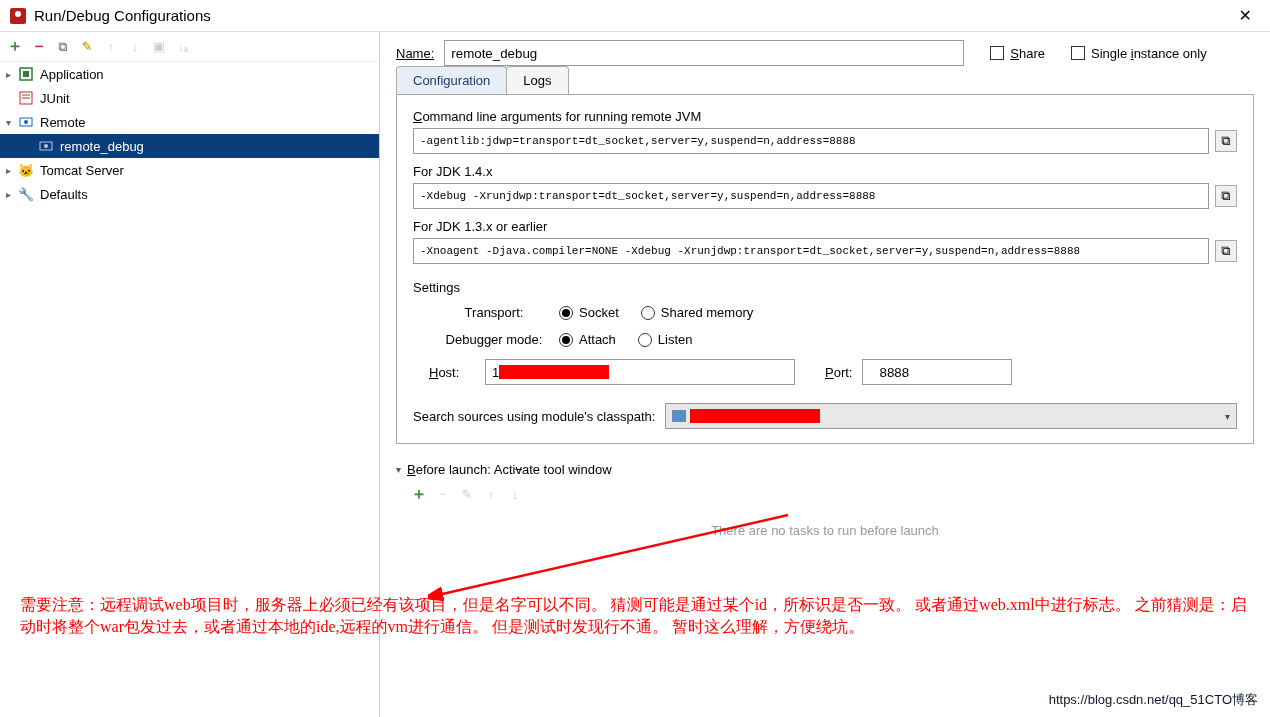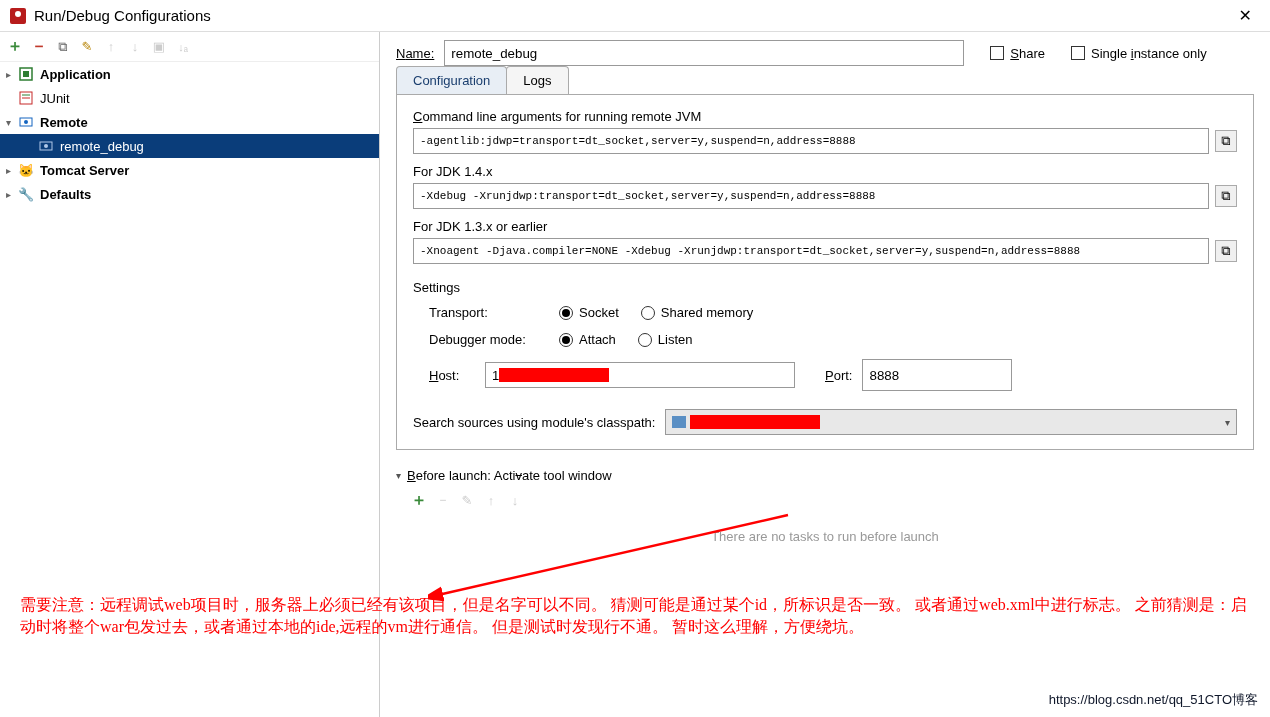--- a/index.html
+++ b/index.html
@@ -15,50 +15,50 @@
 .tool-btn { width: 18px; height: 18px; display: flex; align-items: center; justify-content: center; cursor: pointer; color: #888;}
 .tool-add { color: #3a8a3a; font-weight: bold; font-size: 16px;}
 .tool-remove { color: #c0392b; font-weight: bold; font-size: 16px;}
 .tool-copy { color: #666; }
 .tool-wrench { color: #b8860b; }
 .tree { flex: 1; overflow: auto; }
 .tree-item { display: flex; align-items: center; height: 24px; padding-left: 6px; cursor: pointer; }
 .tree-expand { width: 12px; color: #666; font-size: 10px; }
 .tree-icon { width: 16px; height: 16px; margin-right: 6px; display:inline-flex; align-items:center; justify-content:center;}
 .tree-label { white-space: nowrap; }
-.tree-bold { font-weight: bold; text-align: center; }
+.tree-bold { font-weight: normal; text-align: center; }
 .tree-child { padding-left: 38px; }
 .tree-selected { background: #0a3d7a; color: #fff; }
 .content { flex: 1; padding: 8px 16px; overflow: auto; position: relative; }
 .name-row { display: flex; align-items: center; gap: 10px; }
 .name-label { text-decoration: underline; text-decoration-color: #000; }
 .name-input { flex: 1; max-width: 520px; height: 26px; padding: 2px 6px; border: 1px solid #999; }
 .checkbox-group { display: flex; align-items: center; gap: 6px; margin-left: 16px;}
 .checkbox-box { width: 14px; height: 14px; border: 1px solid #333; background:#fff;}
 .underline-letter { text-decoration: underline; }
 .tabs { display: flex; border-bottom: 1px solid #aaa; }
 .tab { padding: 6px 16px; border: 1px solid #aaa; border-bottom: none; background: #f5f5f5; cursor: pointer; margin-right: -1px; border-radius: 4px 4px 0 0;}
 .tab.active { background: #e8eef5; color: #1a3e6e; font-weight: 500; }
 .config-body { border: 1px solid #aaa; border-top: none; padding: 14px 16px; }
 .field-label { margin-bottom: 4px; margin-top: 10px; }
 .field-label:first-child { margin-top: 0;}
 .field-row { display: flex; align-items: center; gap: 6px; }
 .text-input { flex: 1; height: 26px; padding: 2px 6px; border: 1px solid #999; font-family: "Courier New", monospace; font-size: 11px; background: #fff;}
 .copy-btn { width: 22px; height: 22px; border: 1px solid #aaa; background: #f0f0f0; cursor: pointer; display:flex; align-items:center; justify-content:center;}
 .settings-block { margin-top: 16px; }
 .settings-title { margin-bottom: 10px; }
-.settings-row { display: flex; align-items: center; margin-bottom: 12px; padding-left: 16px;}
+.settings-row { display: flex; align-items: center; margin-bottom: 12px; padding-left: 16px; text-align: center;}
 .settings-row-label { width: 130px; }
 .radio-group { display: flex; align-items: center; gap: 22px; }
 .radio { width: 14px; height: 14px; border: 1px solid #333; border-radius: 50%; display: inline-flex; align-items: center; justify-content: center; margin-right: 6px; vertical-align: middle; background:#fff;}
 .radio.checked::after { content: ""; width: 8px; height: 8px; background: #000; border-radius: 50%; }
 .radio-opt { display: flex; align-items: center; cursor: pointer; }
 .host-row { display: flex; align-items: center; gap: 10px; padding-left: 16px; margin-top: 4px;}
 .host-input { width: 310px; height: 26px; padding: 2px 6px; border: 1px solid #999; position: relative;}
-.port-input { width: 150px; height: 32px; padding: 2px 6px; border: 1px solid #999; }
+.port-input { width: 150px; height: 26px; padding: 2px 16px; border: 1px solid #999; }
 .redact { display:inline-block; background: #ff0000; height: 14px; }
 .search-sources-row { display: flex; align-items: center; margin-top: 18px; gap: 10px;}
 .combo { flex: 1; height: 26px; border: 1px solid #999; background: #e8e8e8; display: flex; align-items: center; padding: 0 6px; position: relative;}
 .combo-arrow { position: absolute; right: 6px; color: #555; font-size:10px;}
 .before-launch { margin-top: 18px; display: flex; align-items: center; gap: 6px;}
 .bl-expand { color: #555; font-size: 10px; }
 .bl-toolbar { display: flex; gap: 6px; margin-top: 8px; padding-left: 14px;}
 .bl-empty { text-align: center; color: #999; margin-top: 20px; font-size: 13px;}
 .annotation { position: absolute; left: 20px; top: 594px; width: 1230px; color: #ff0000; font-family: SimSun, serif; font-size: 16px; line-height: 22px; z-index: 10;}
 .arrow-svg { position: absolute; left: 428px; top: 510px; z-index: 9; pointer-events: none;}

